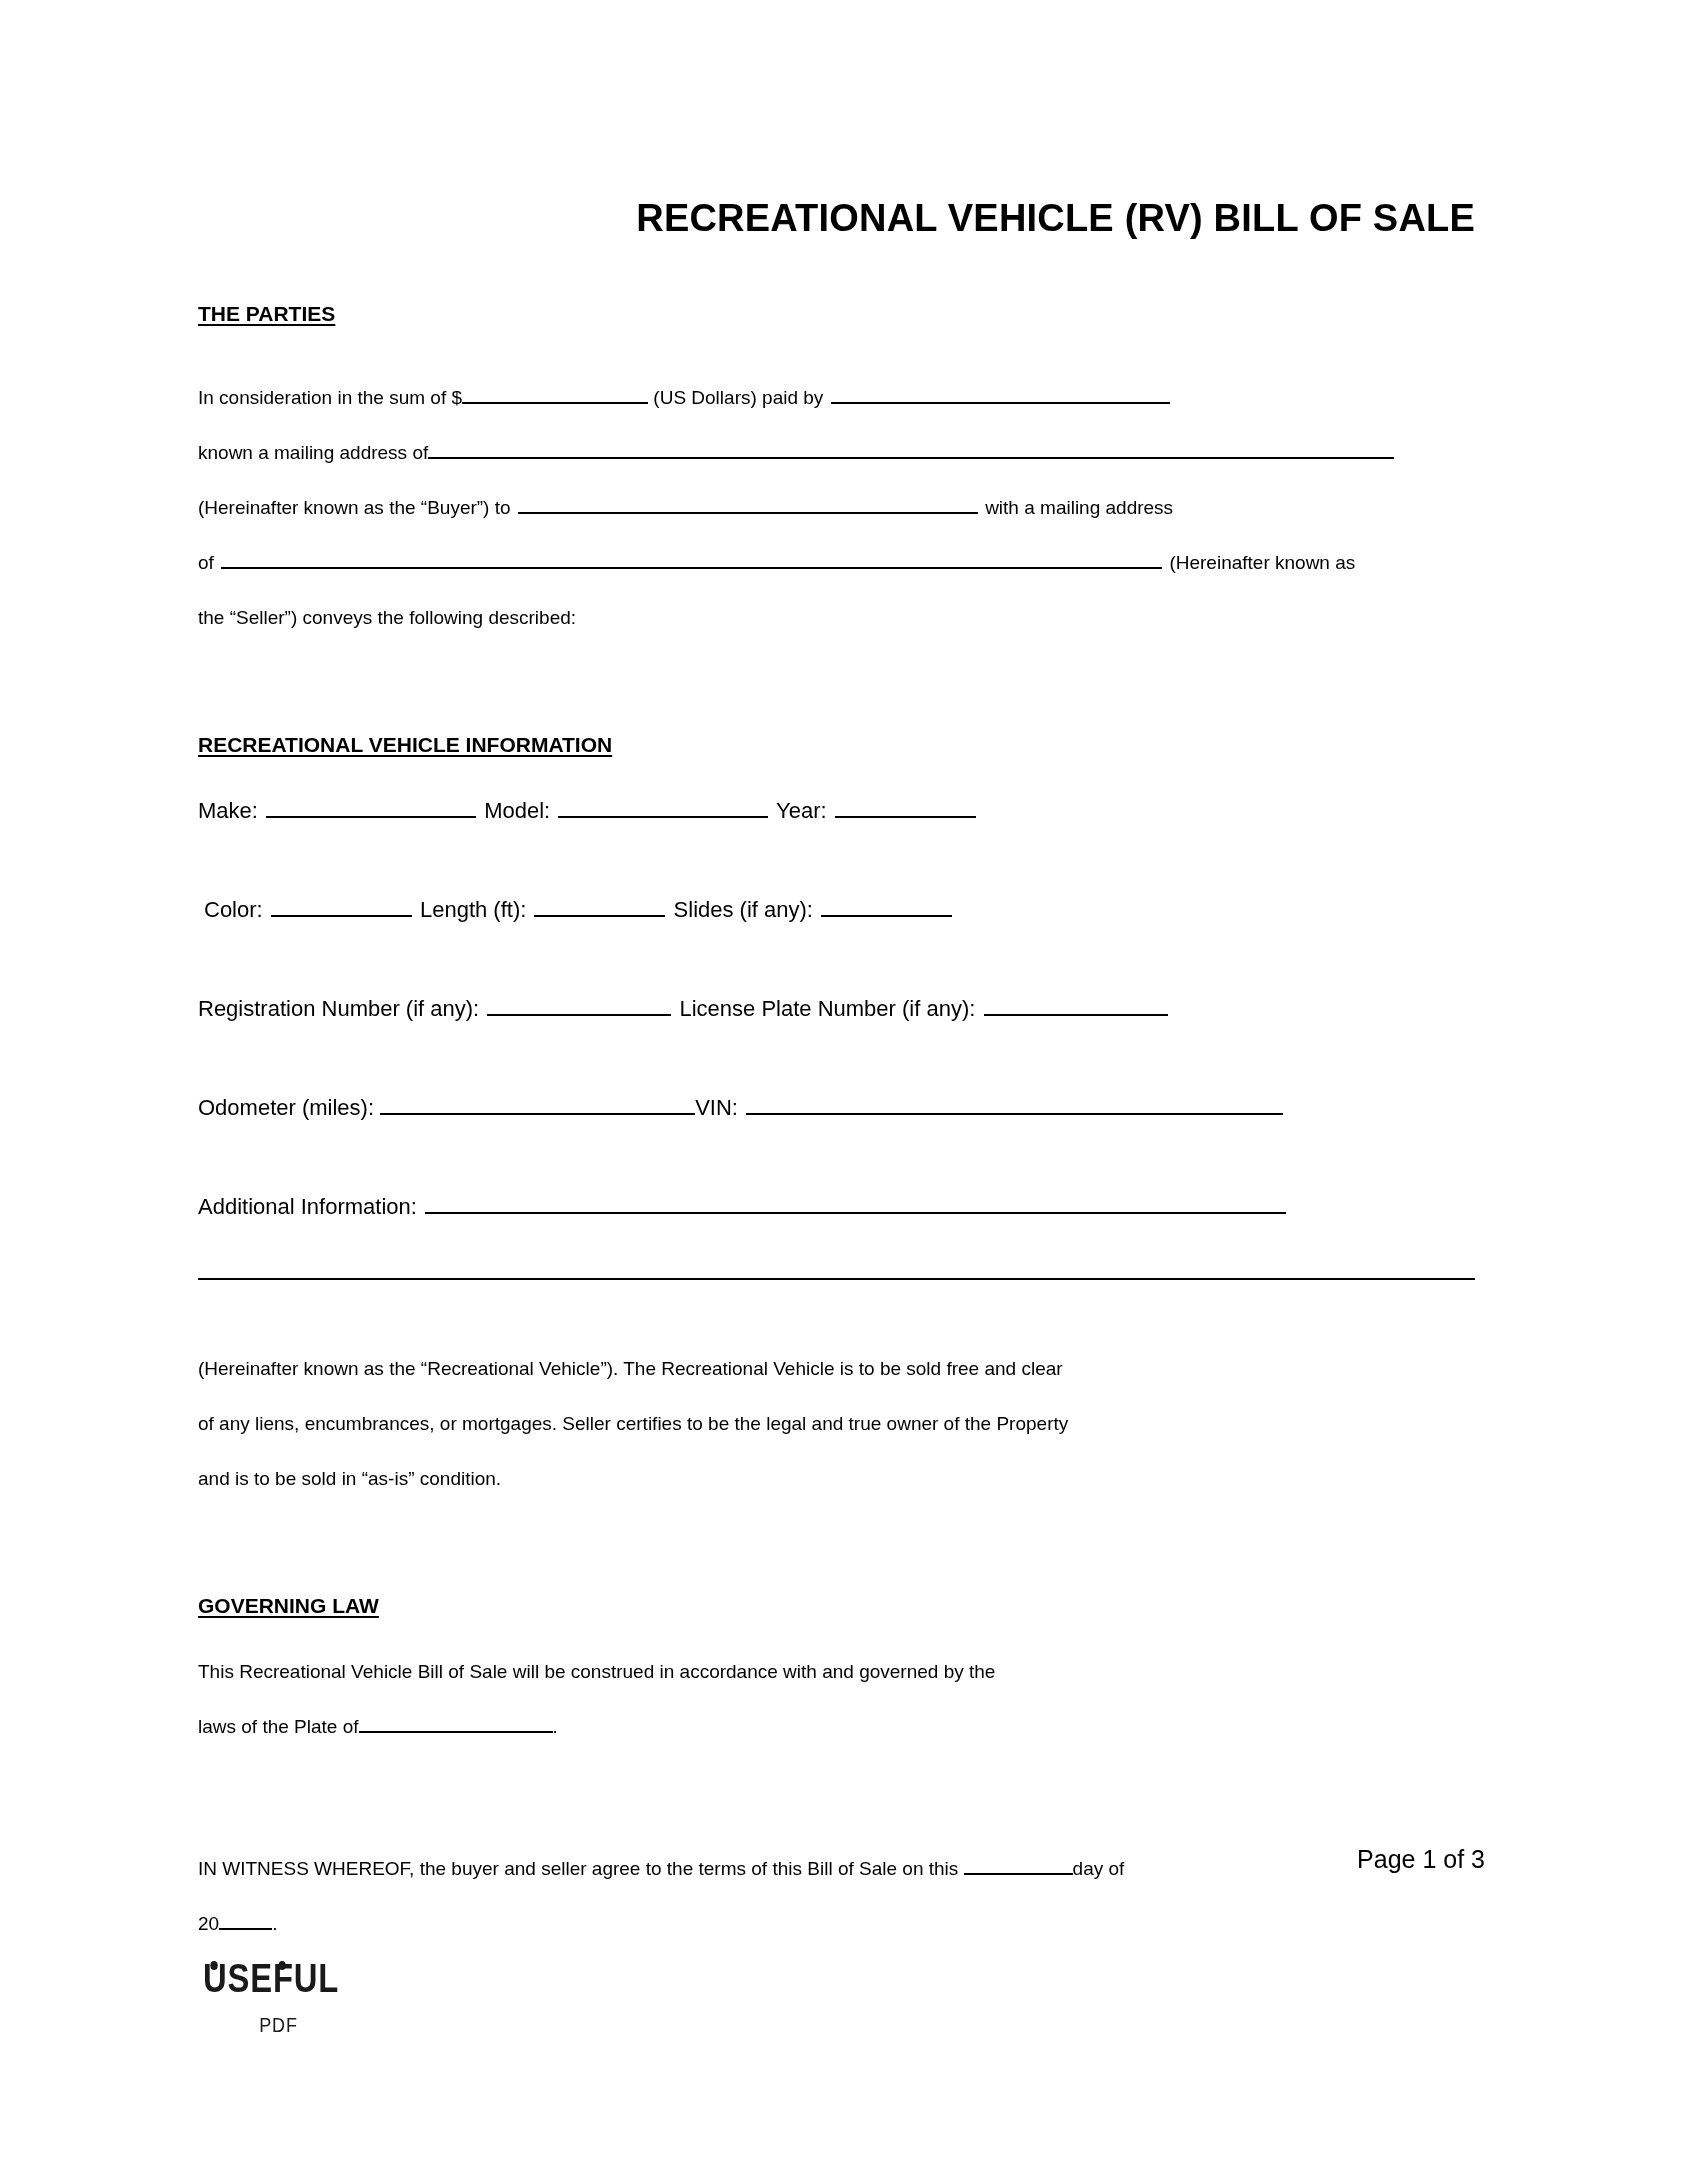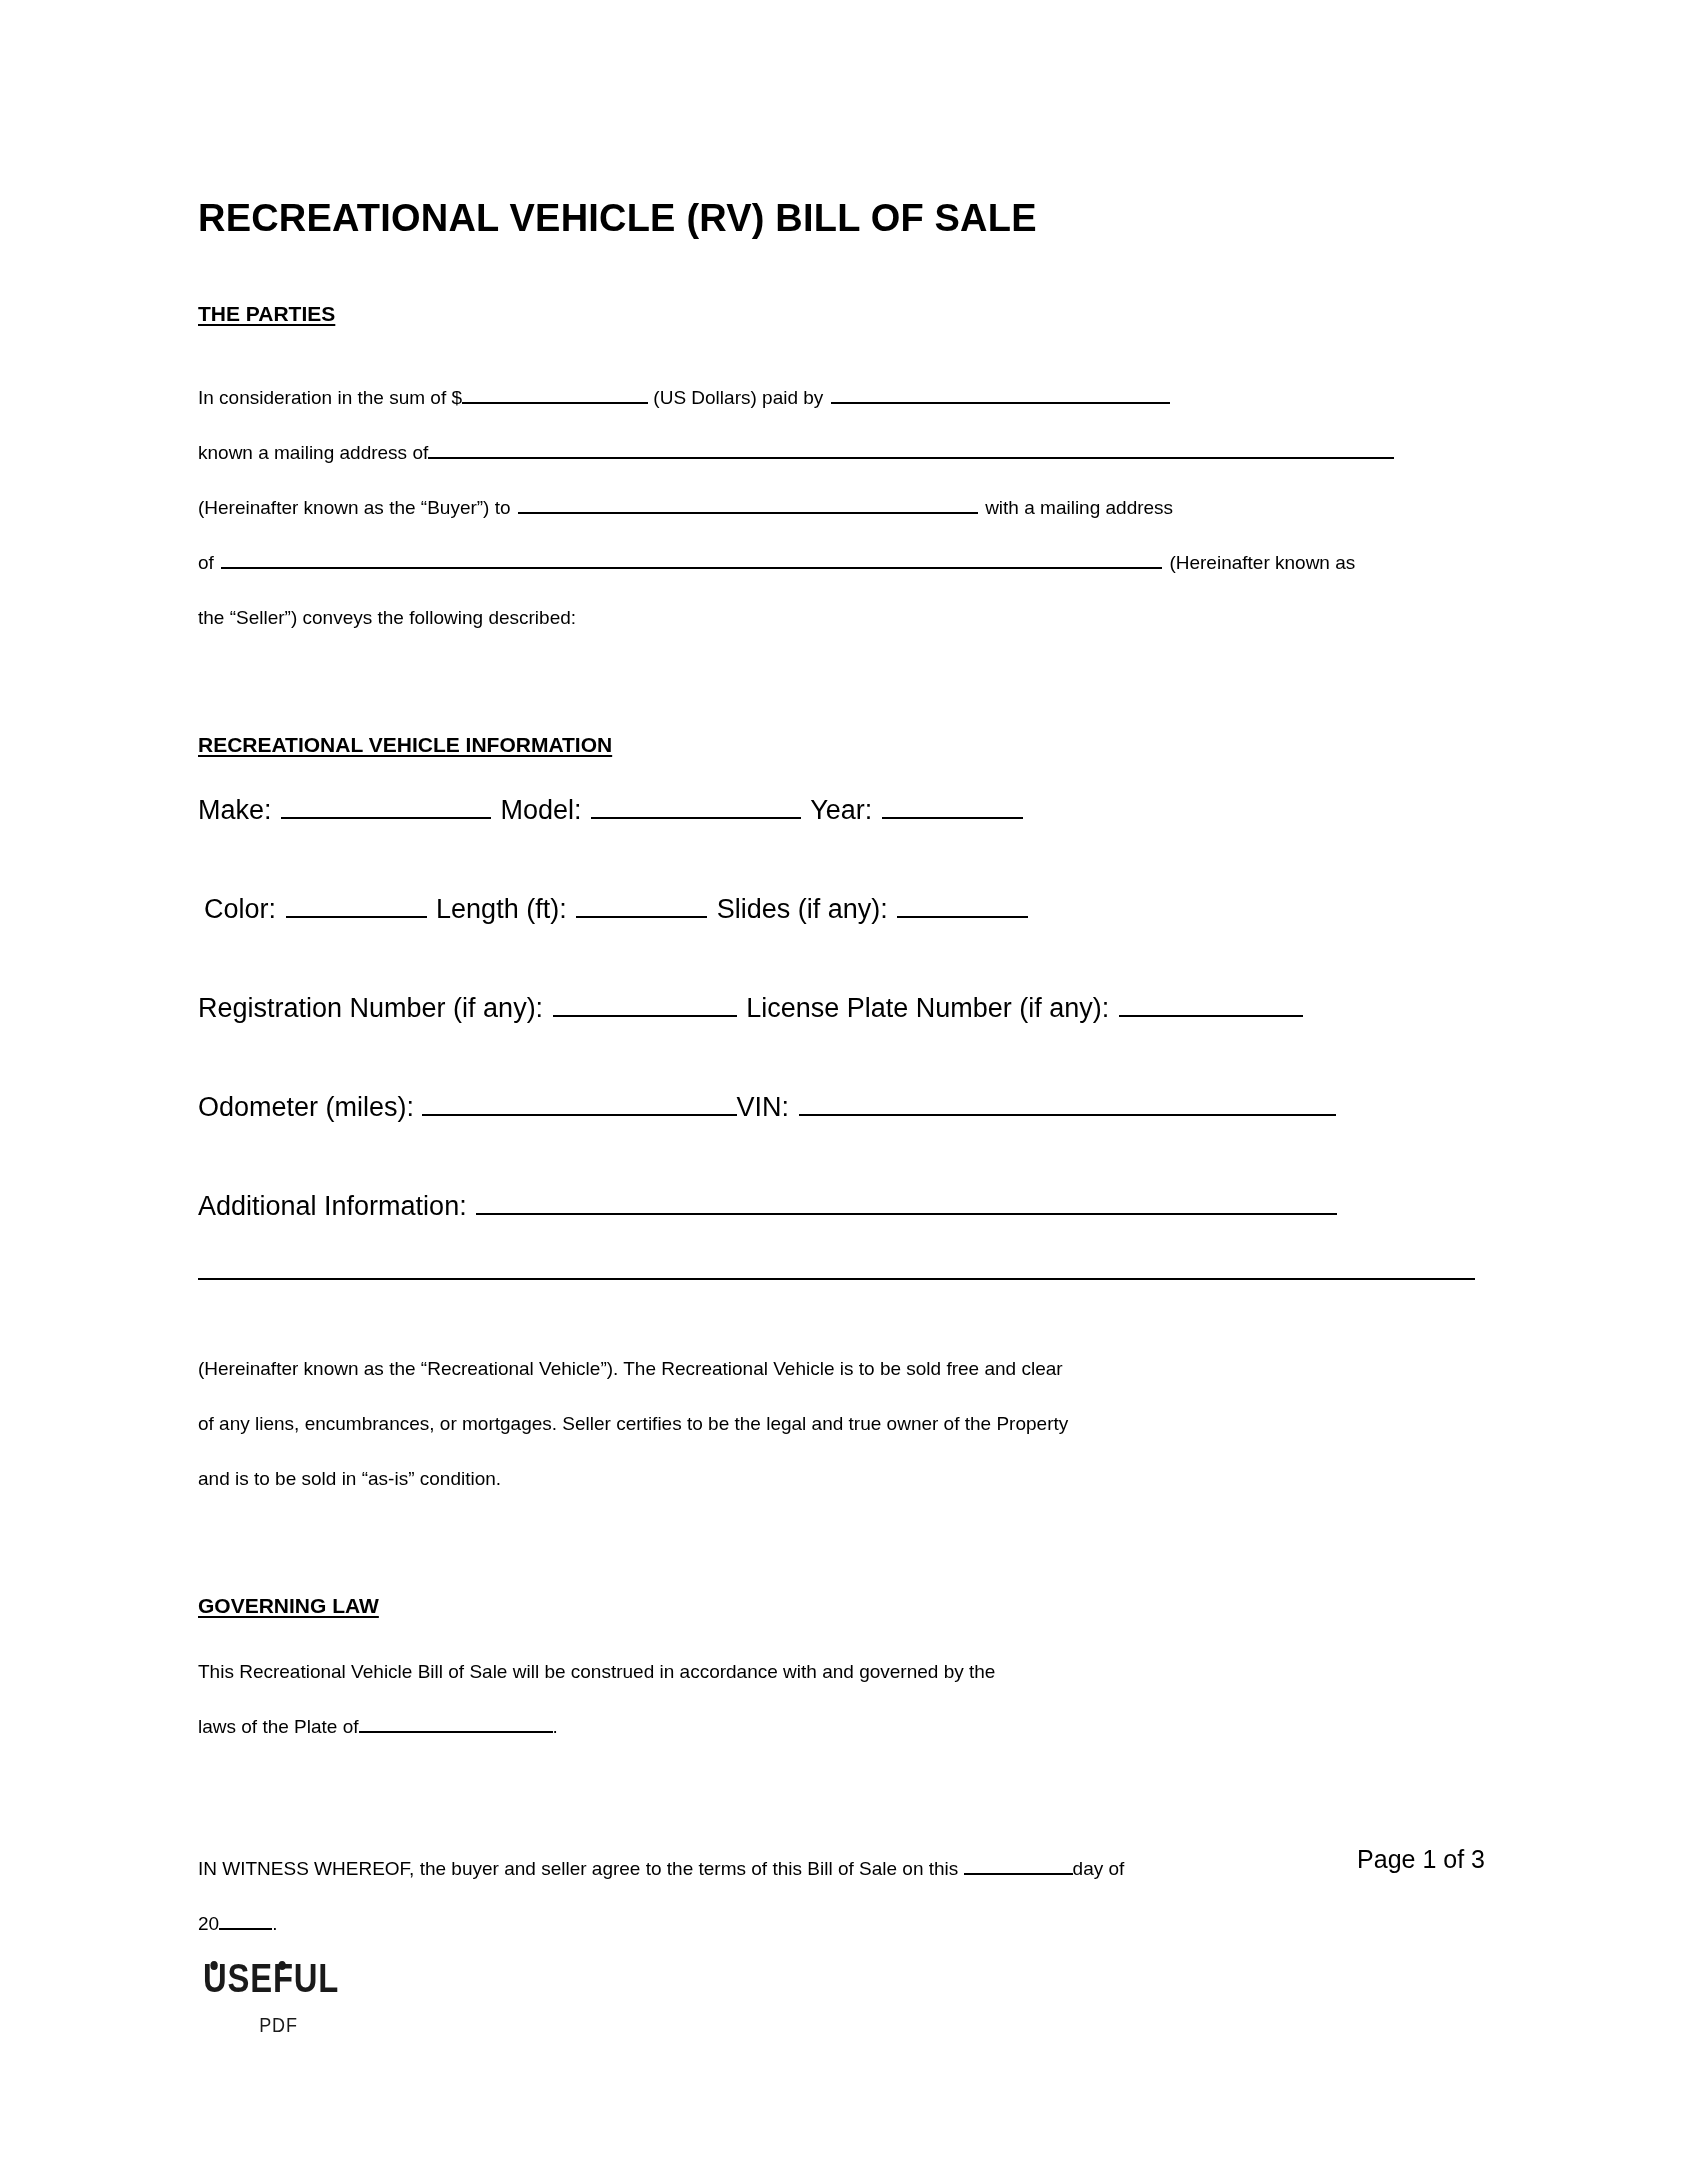--- a/index.html
+++ b/index.html
@@ -25,21 +25,21 @@
 
   
   .content {
     position: absolute;
     left: 198px;
     top: 0;
     width: 1277px;
   }
 
   .doc-title {
-    text-align: left;
+    text-align: right;
     font-size: 38px;
     font-weight: bold;
     letter-spacing: 0.2px;
     margin-top: 198px;
     margin-bottom: 0;
     line-height: 1.1;
   }
 
   .section-heading {
     font-size: 21px;
@@ -51,21 +51,21 @@
   }
 
   .para {
     font-size: 19px;
     line-height: 55px;
     margin: 0;
     white-space: nowrap;
   }
 
   .field-row {
-    font-size: 27px;
+    font-size: 22px;
     line-height: 55px;
     margin: 0;
     white-space: nowrap;
   }
 
   
   .blank {
     display: inline-block;
     border-bottom: 2px solid #000;
     vertical-align: baseline;

